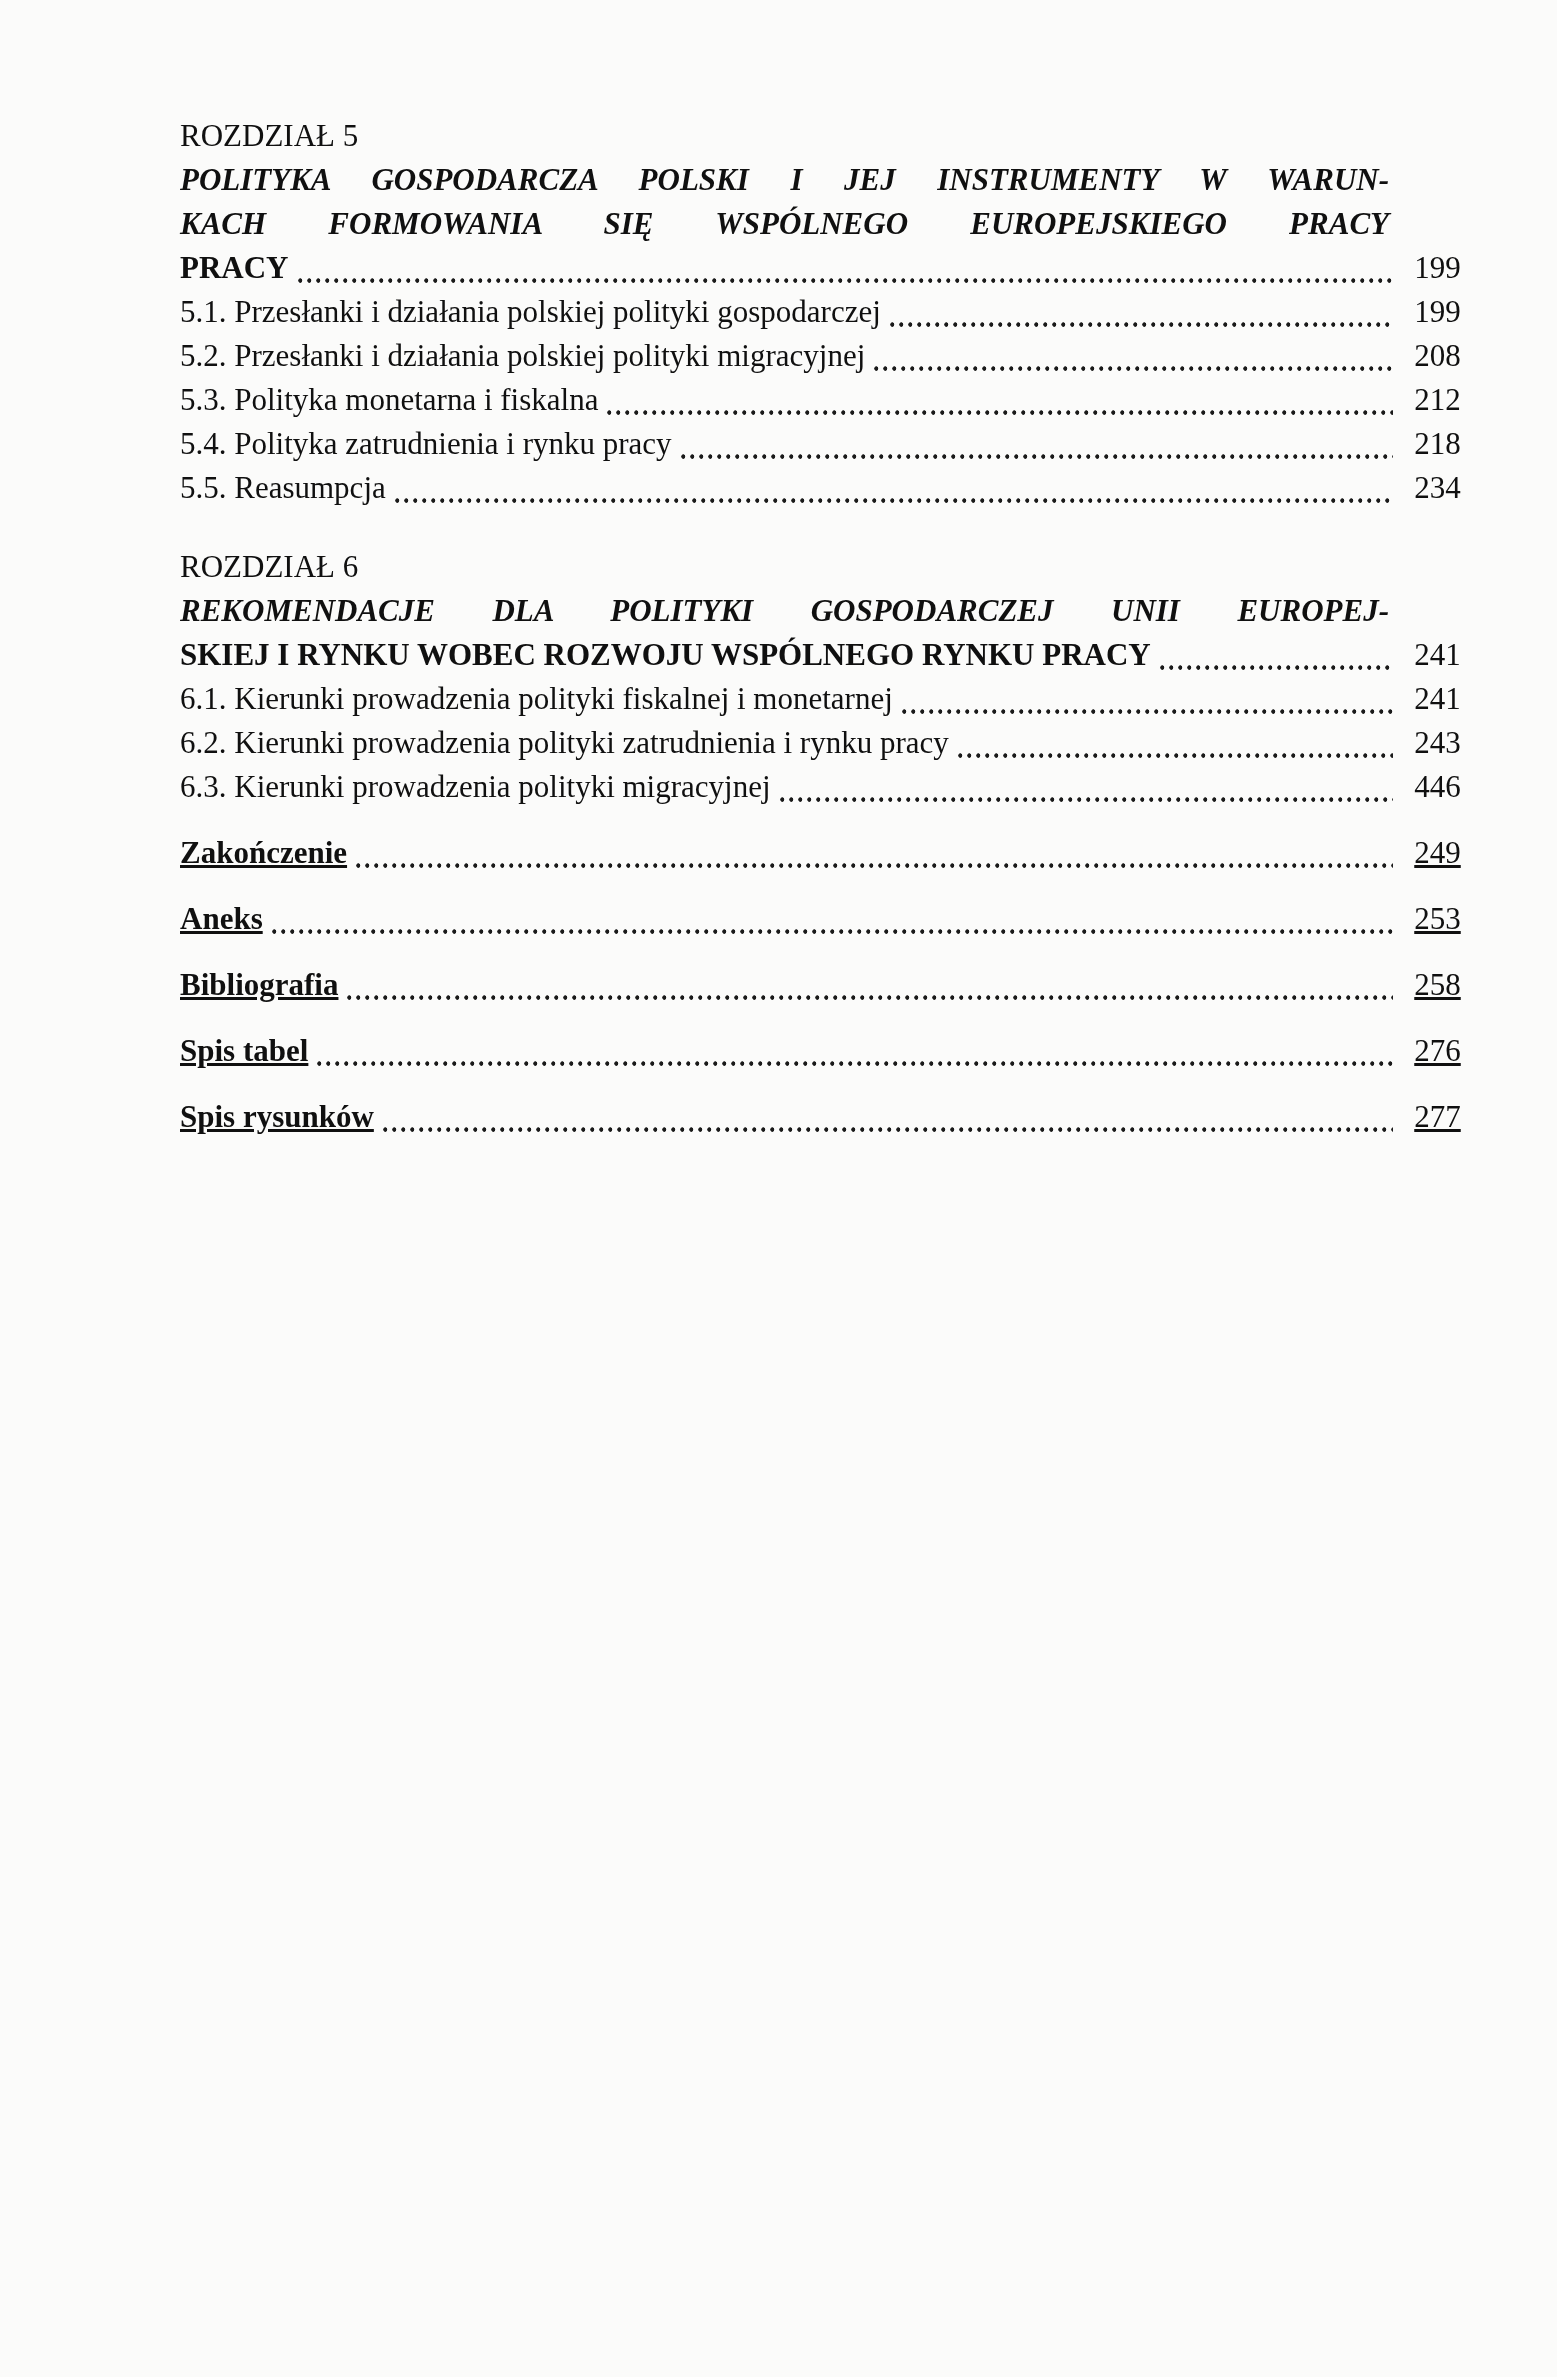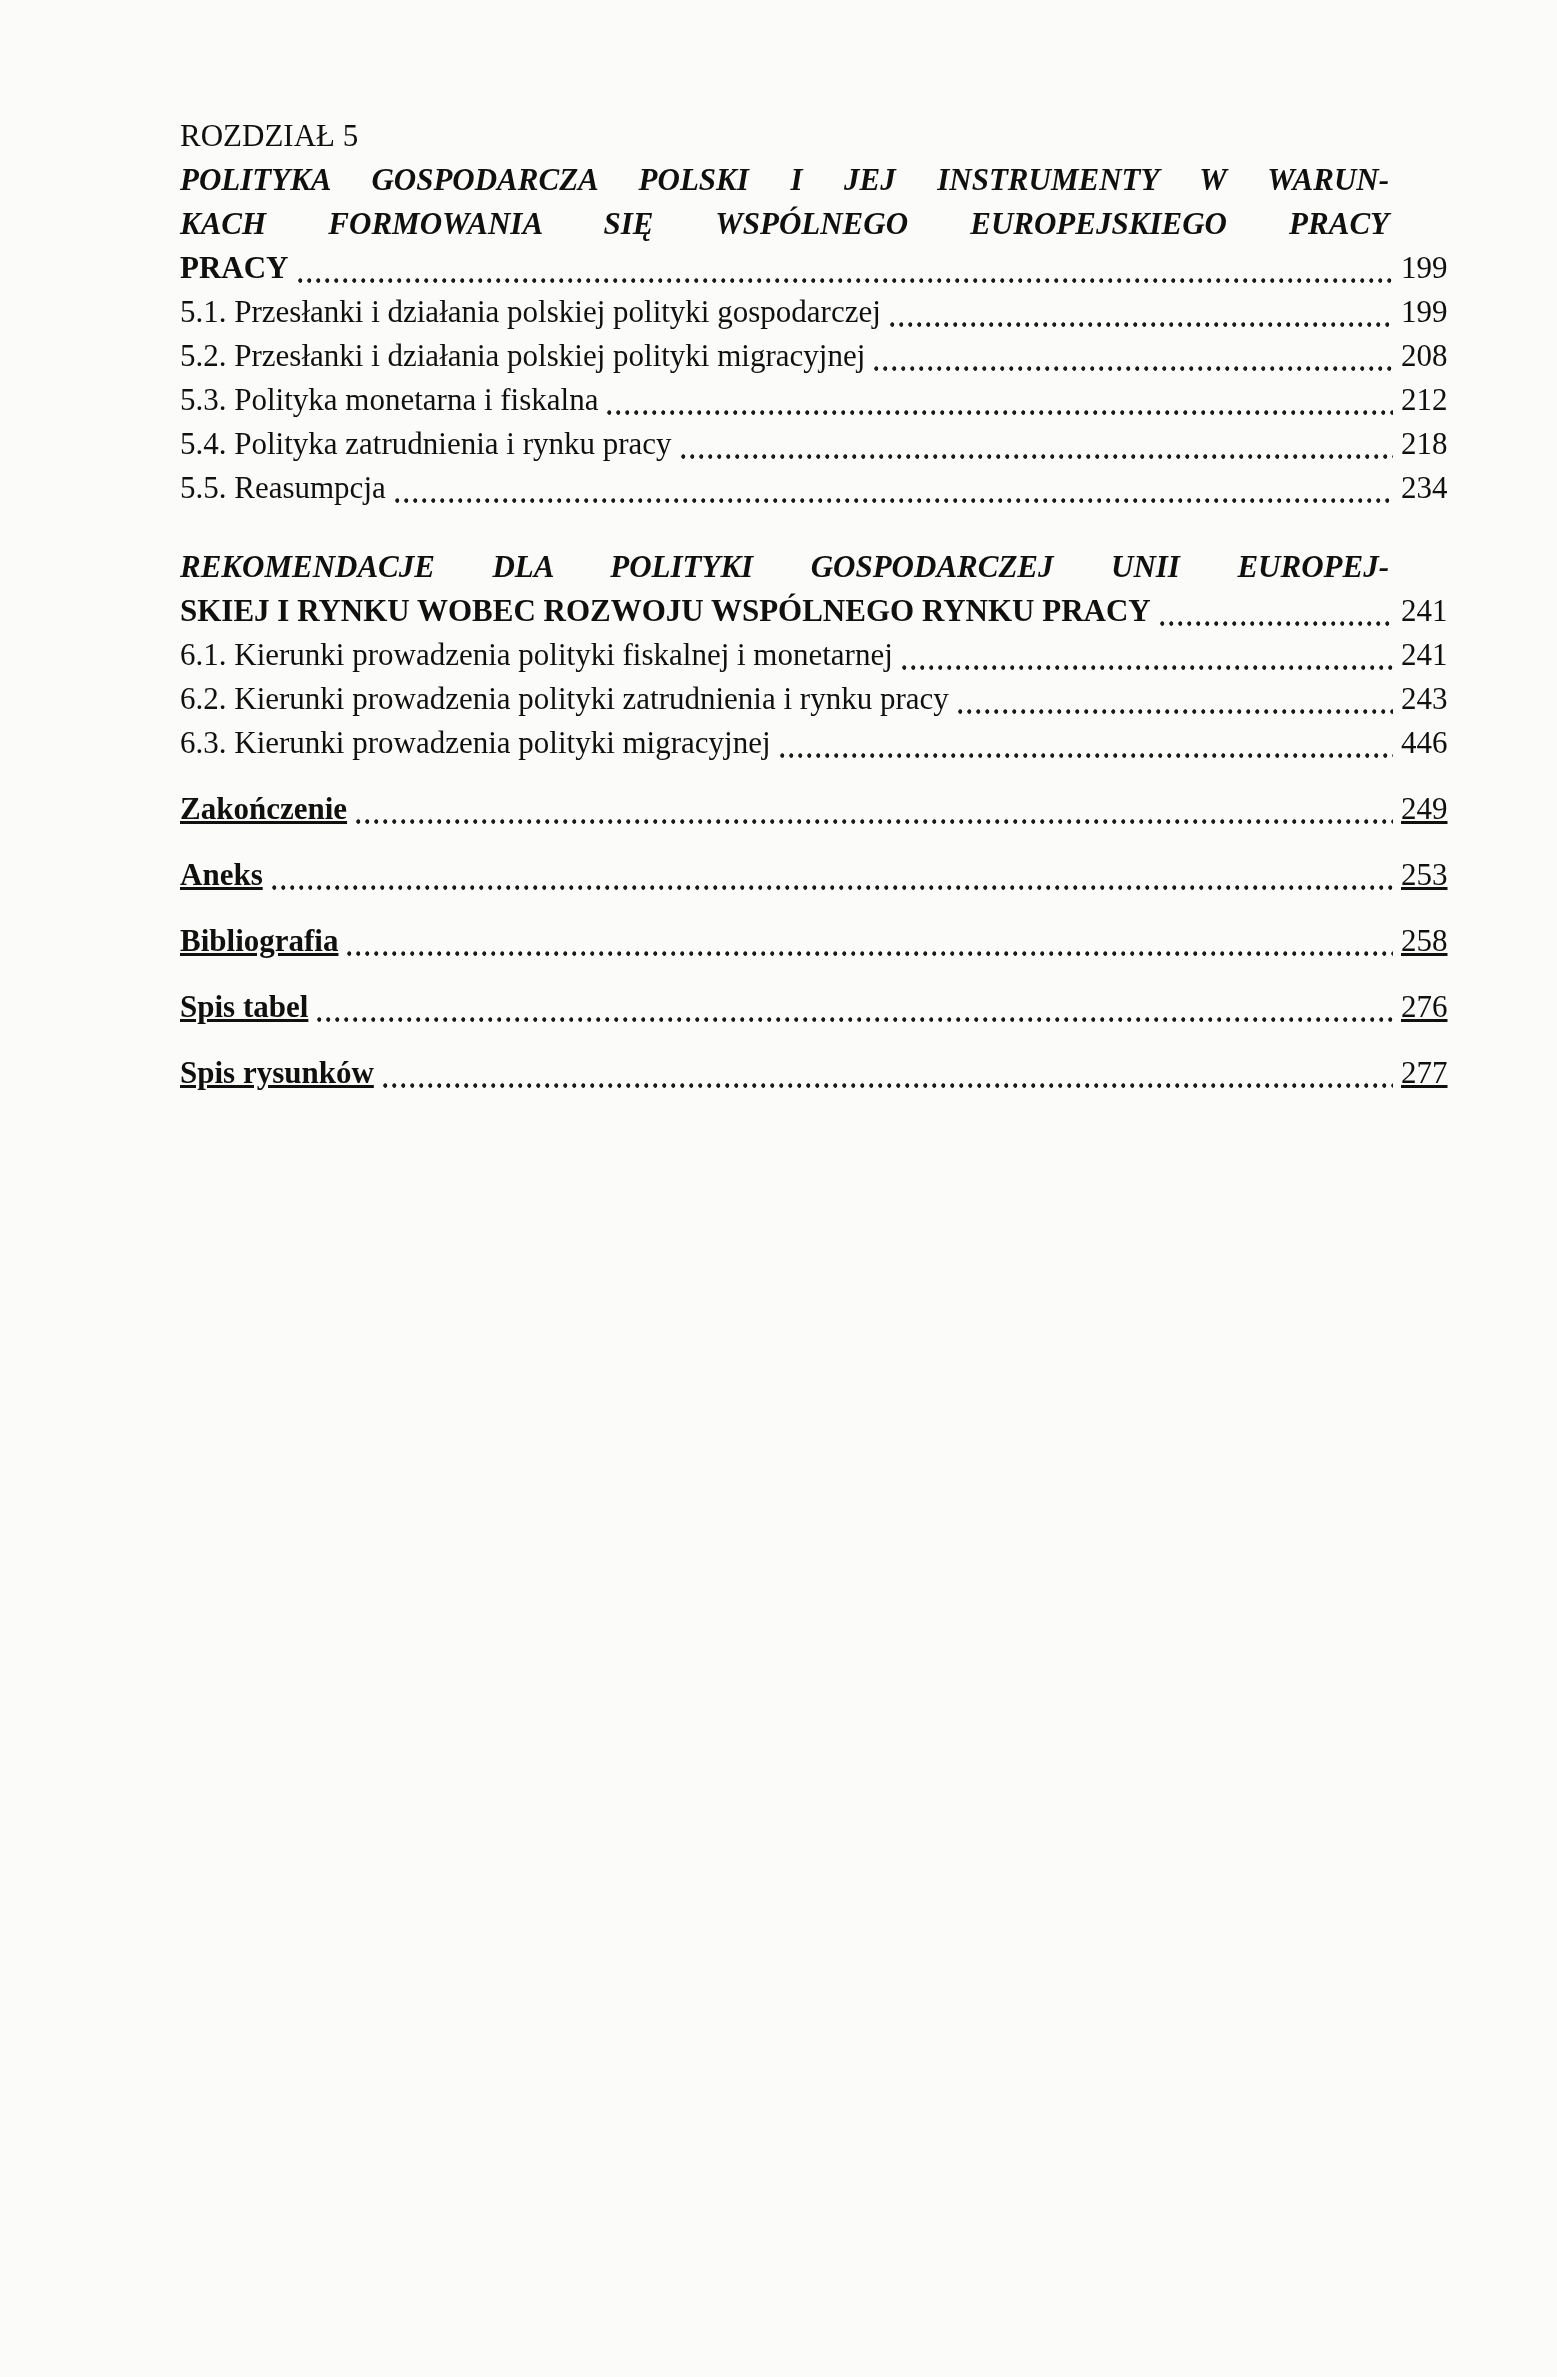--- a/index.html
+++ b/index.html
@@ -60,21 +60,21 @@
     flex: 1 1 auto;
     margin: 0 7.8px 0 9px;
     background-image: radial-gradient(circle at 2.3px 2.3px, #1a1a1a 1.7px, transparent 2.3px);
     background-size: 9px 4.5px;
     background-repeat: repeat-x;
     background-position: left 0 bottom 7.1px;
   }
 
   .pageno {
     min-width: 73px;
-    text-align: left;
+    text-align: center;
     white-space: nowrap;
     font-weight: normal;
   }
 
   .backmatter {
     margin-top: 0;
     text-decoration: underline;
   }
 
   .backmatter .toc-row {
@@ -118,20 +118,21 @@
       <span class="pageno">218</span>
     </div>
     <div class="toc-row">
       <span class="label">5.5. Reasumpcja</span>
       <span class="leader"></span>
       <span class="pageno">234</span>
     </div>
   </section>
 
   <section class="chapter-block">
+    <div class="chapter-no">ROZDZIAŁ 6</div>
     <div class="chapter-title-line">REKOMENDACJE DLA POLITYKI GOSPODARCZEJ UNII EUROPEJ-</div>
 
     <div class="toc-row">
       <span class="label bold">SKIEJ I RYNKU WOBEC ROZWOJU WSPÓLNEGO RYNKU PRACY</span>
       <span class="leader"></span>
       <span class="pageno">241</span>
     </div>
 
     <div class="toc-row">
       <span class="label">6.1. Kierunki prowadzenia polityki fiskalnej i monetarnej</span>

